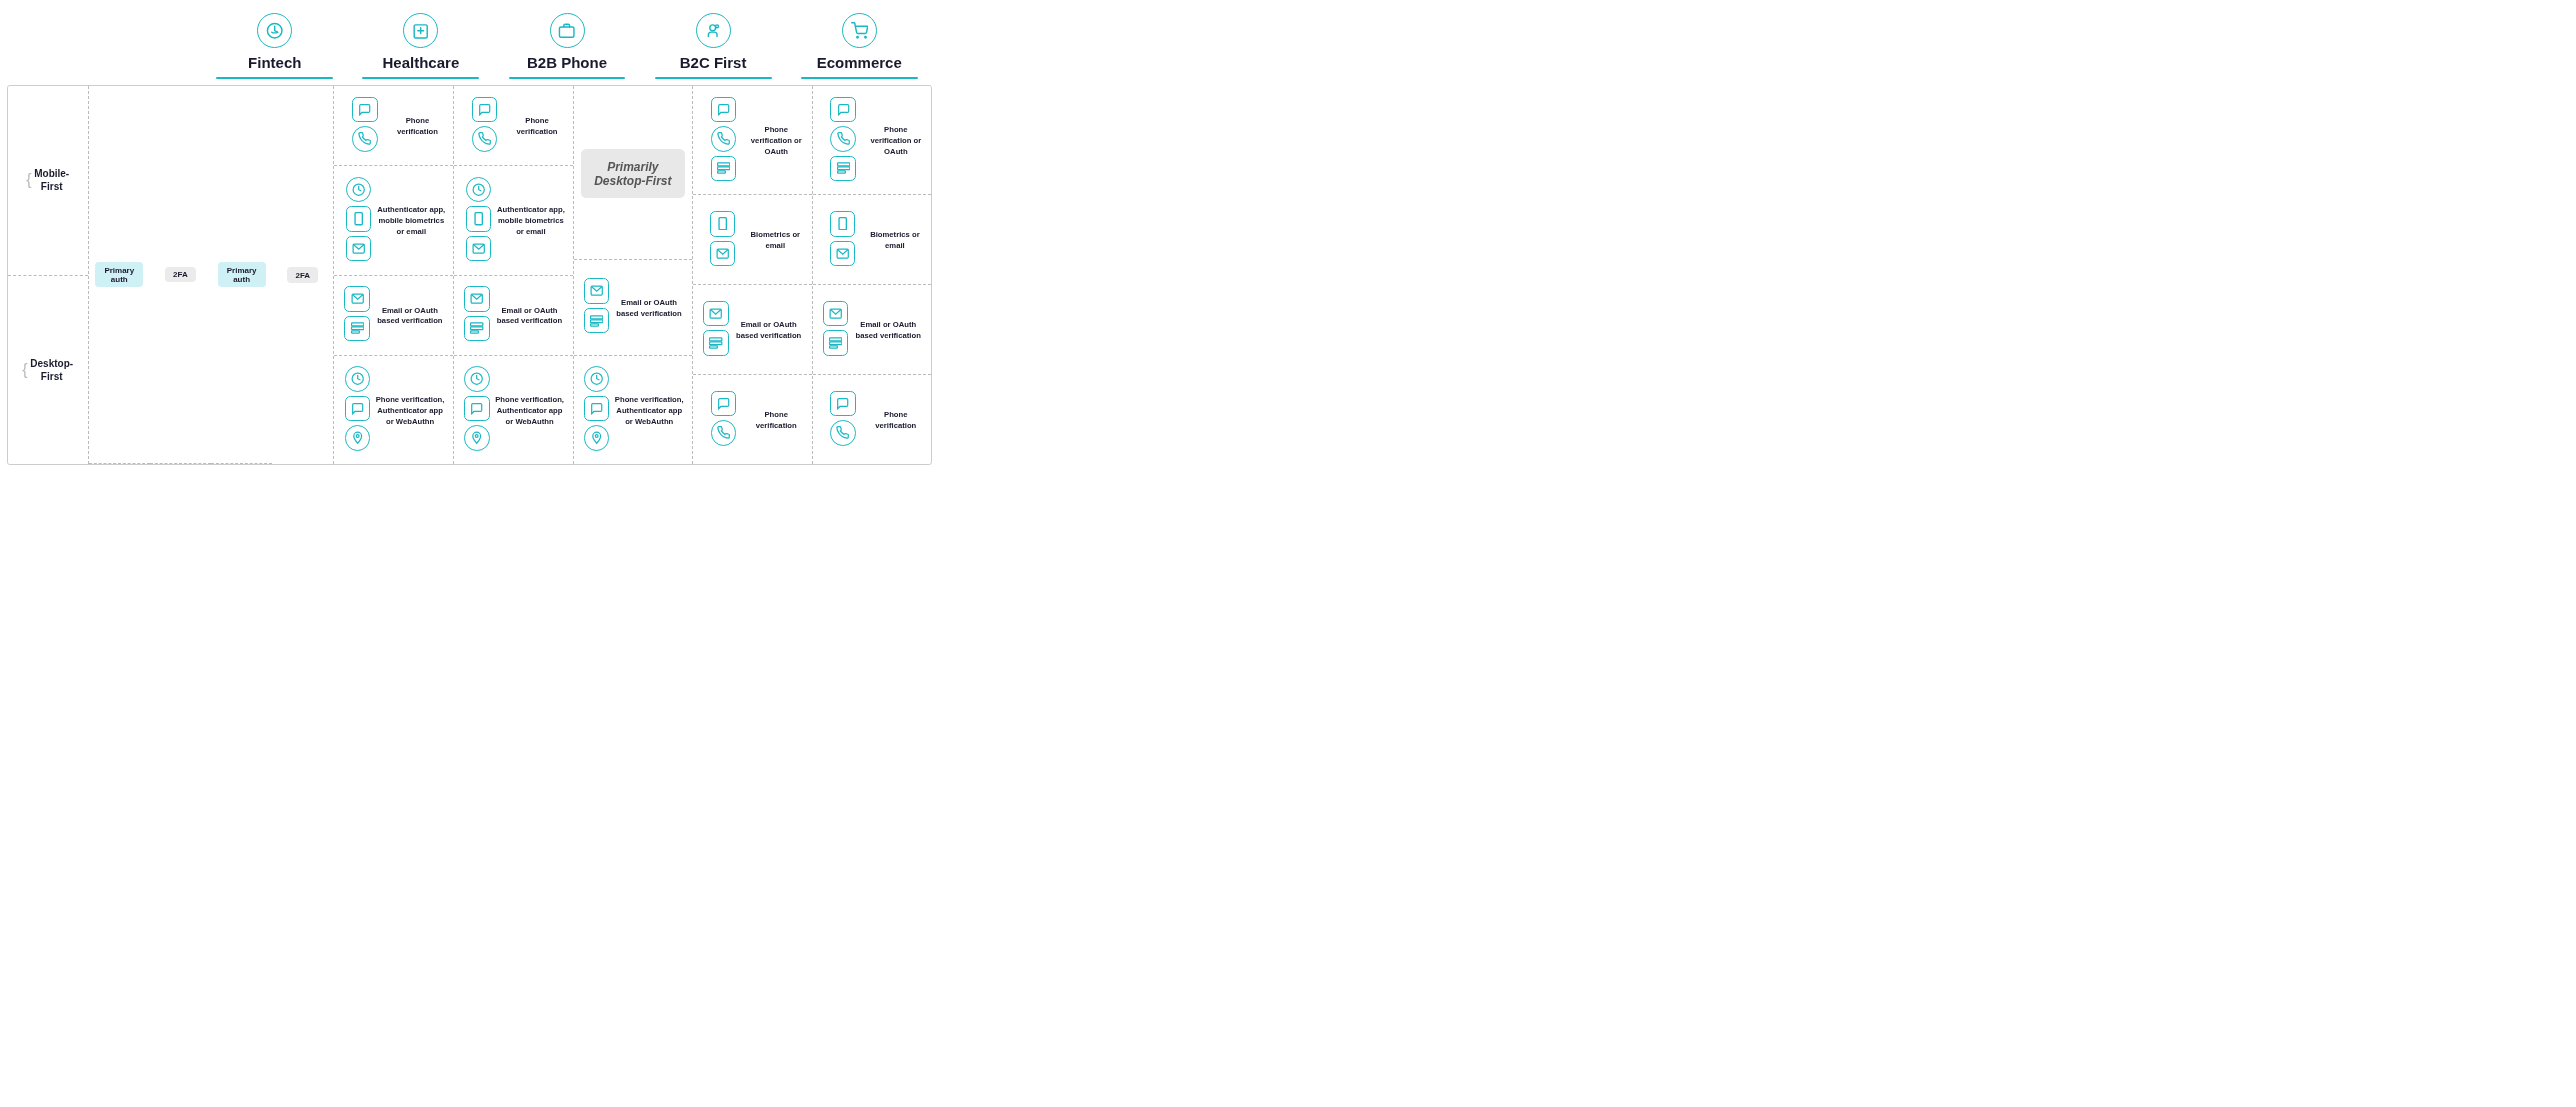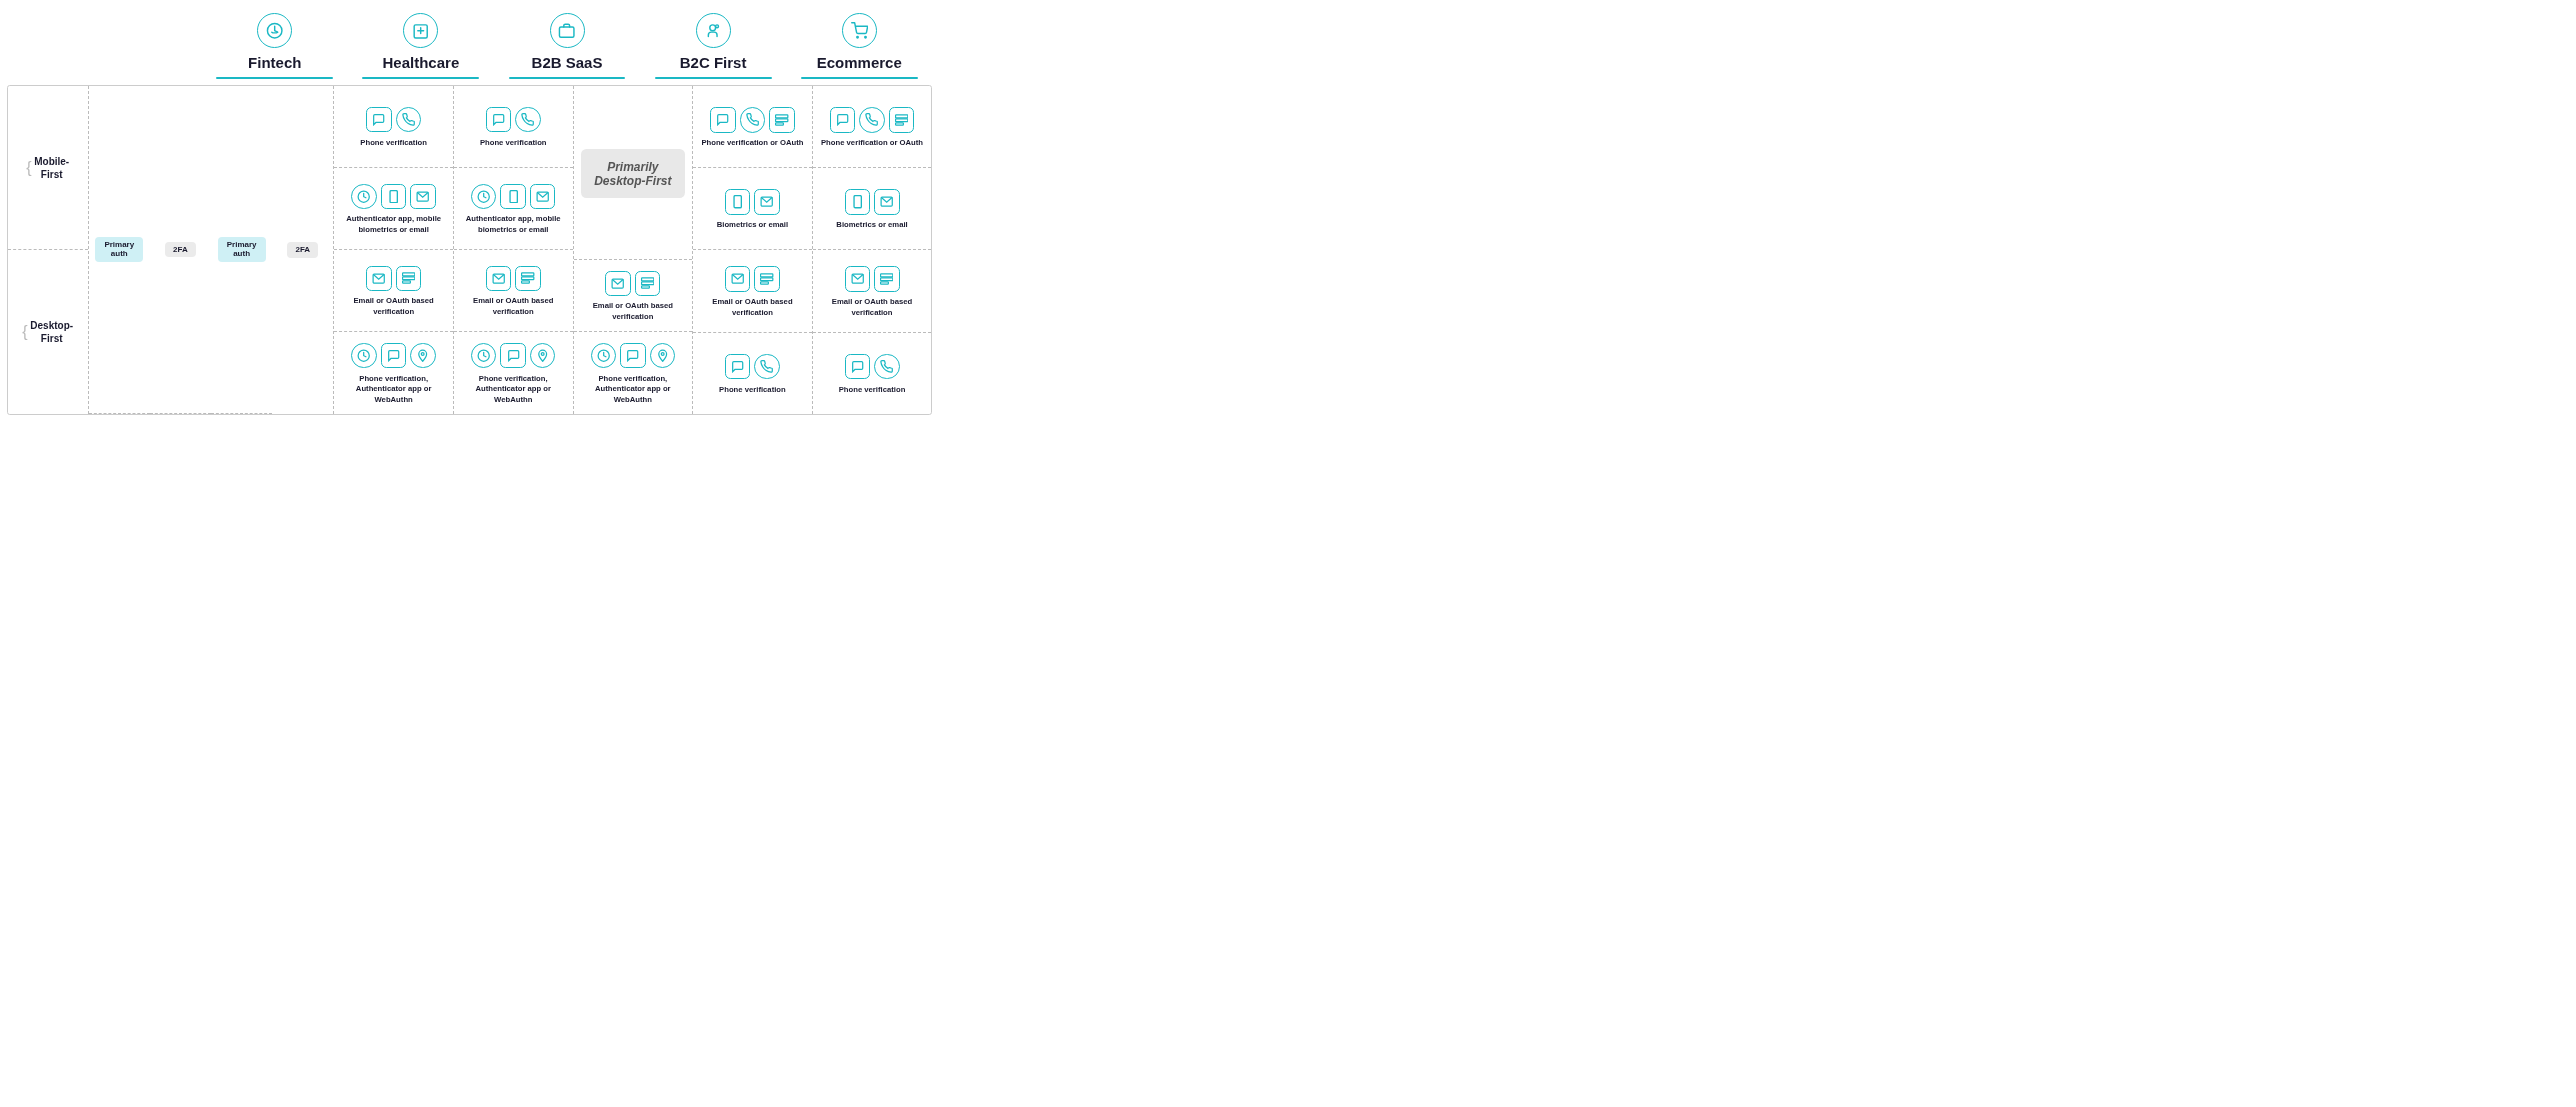--- a/index.html
+++ b/index.html
@@ -156,21 +156,21 @@
     .data-col {
       flex: 1;
       display: flex;
       flex-direction: column;
       border-right: 1px dashed #bbb;
     }
     .data-col:last-child { border-right: none; }
     .data-cell {
       flex: 1;
       display: flex;
-      flex-direction: column;
+      flex-direction: row;
       align-items: center;
       justify-content: center;
       padding: 10.7px 6.7px 8px 6.7px;
       border-bottom: 1px dashed #bbb;
     }
     .data-cell:last-child { border-bottom: none; }
   </style>
 </head>
 <body>
 
@@ -201,21 +201,21 @@
       <div class="header-underline"></div>
     </div>
 
     <div class="hcol">
       <div class="header-icon">
         <svg width="17.4" height="17.4" viewBox="0 0 24 24" fill="none" stroke="#1ab8c4" stroke-width="2" stroke-linecap="round" stroke-linejoin="round">
           <rect x="2" y="7" width="20" height="14" rx="2"></rect>
           <path d="M16 7V5a2 2 0 0 0-2-2h-4a2 2 0 0 0-2 2v2"></path>
         </svg>
       </div>
-      <div class="header-title">B2B SaaS</div>
+      <div class="header-title">B2B Phone</div>
       <div class="header-underline"></div>
     </div>
 
     <div class="hcol">
       <div class="header-icon">
         <svg width="17.4" height="17.4" viewBox="0 0 24 24" fill="none" stroke="#1ab8c4" stroke-width="2" stroke-linecap="round" stroke-linejoin="round">
           <circle cx="12" cy="8" r="4"></circle>
           <path d="M6 20v-2a4 4 0 0 1 4-4h4a4 4 0 0 1 4 4v2"></path>
           <circle cx="18" cy="6" r="2"></circle>
         </svg>

